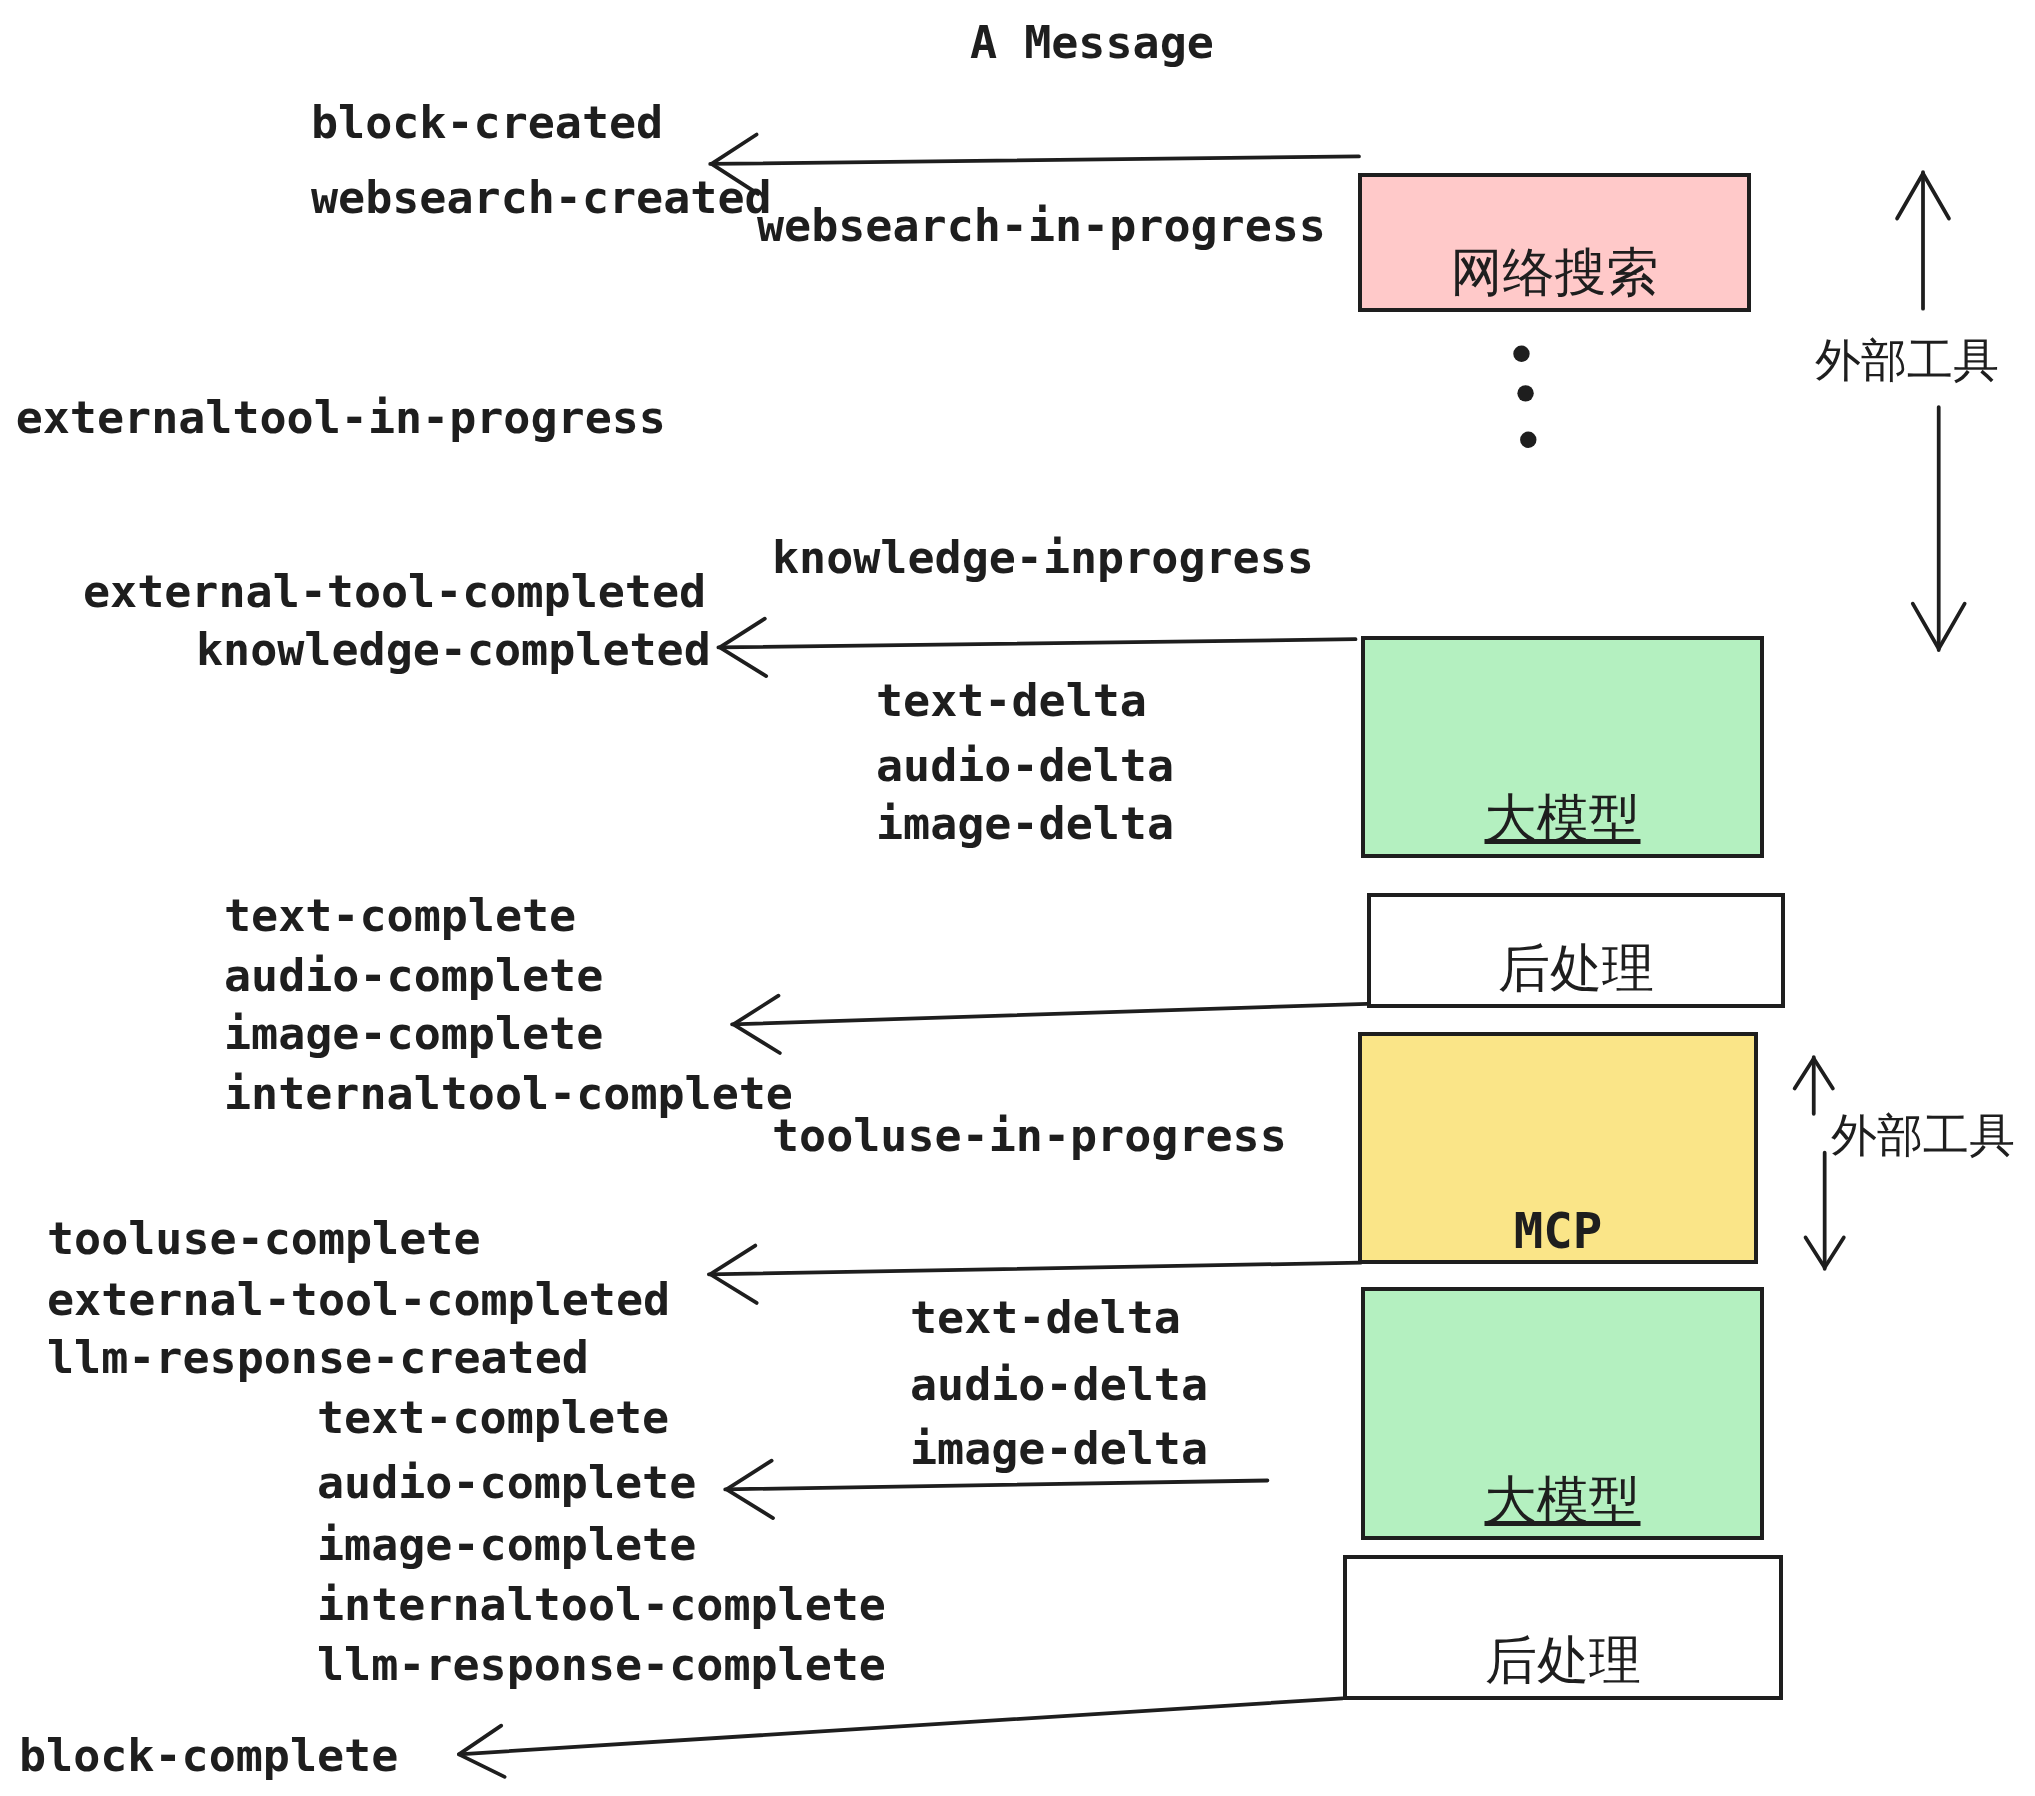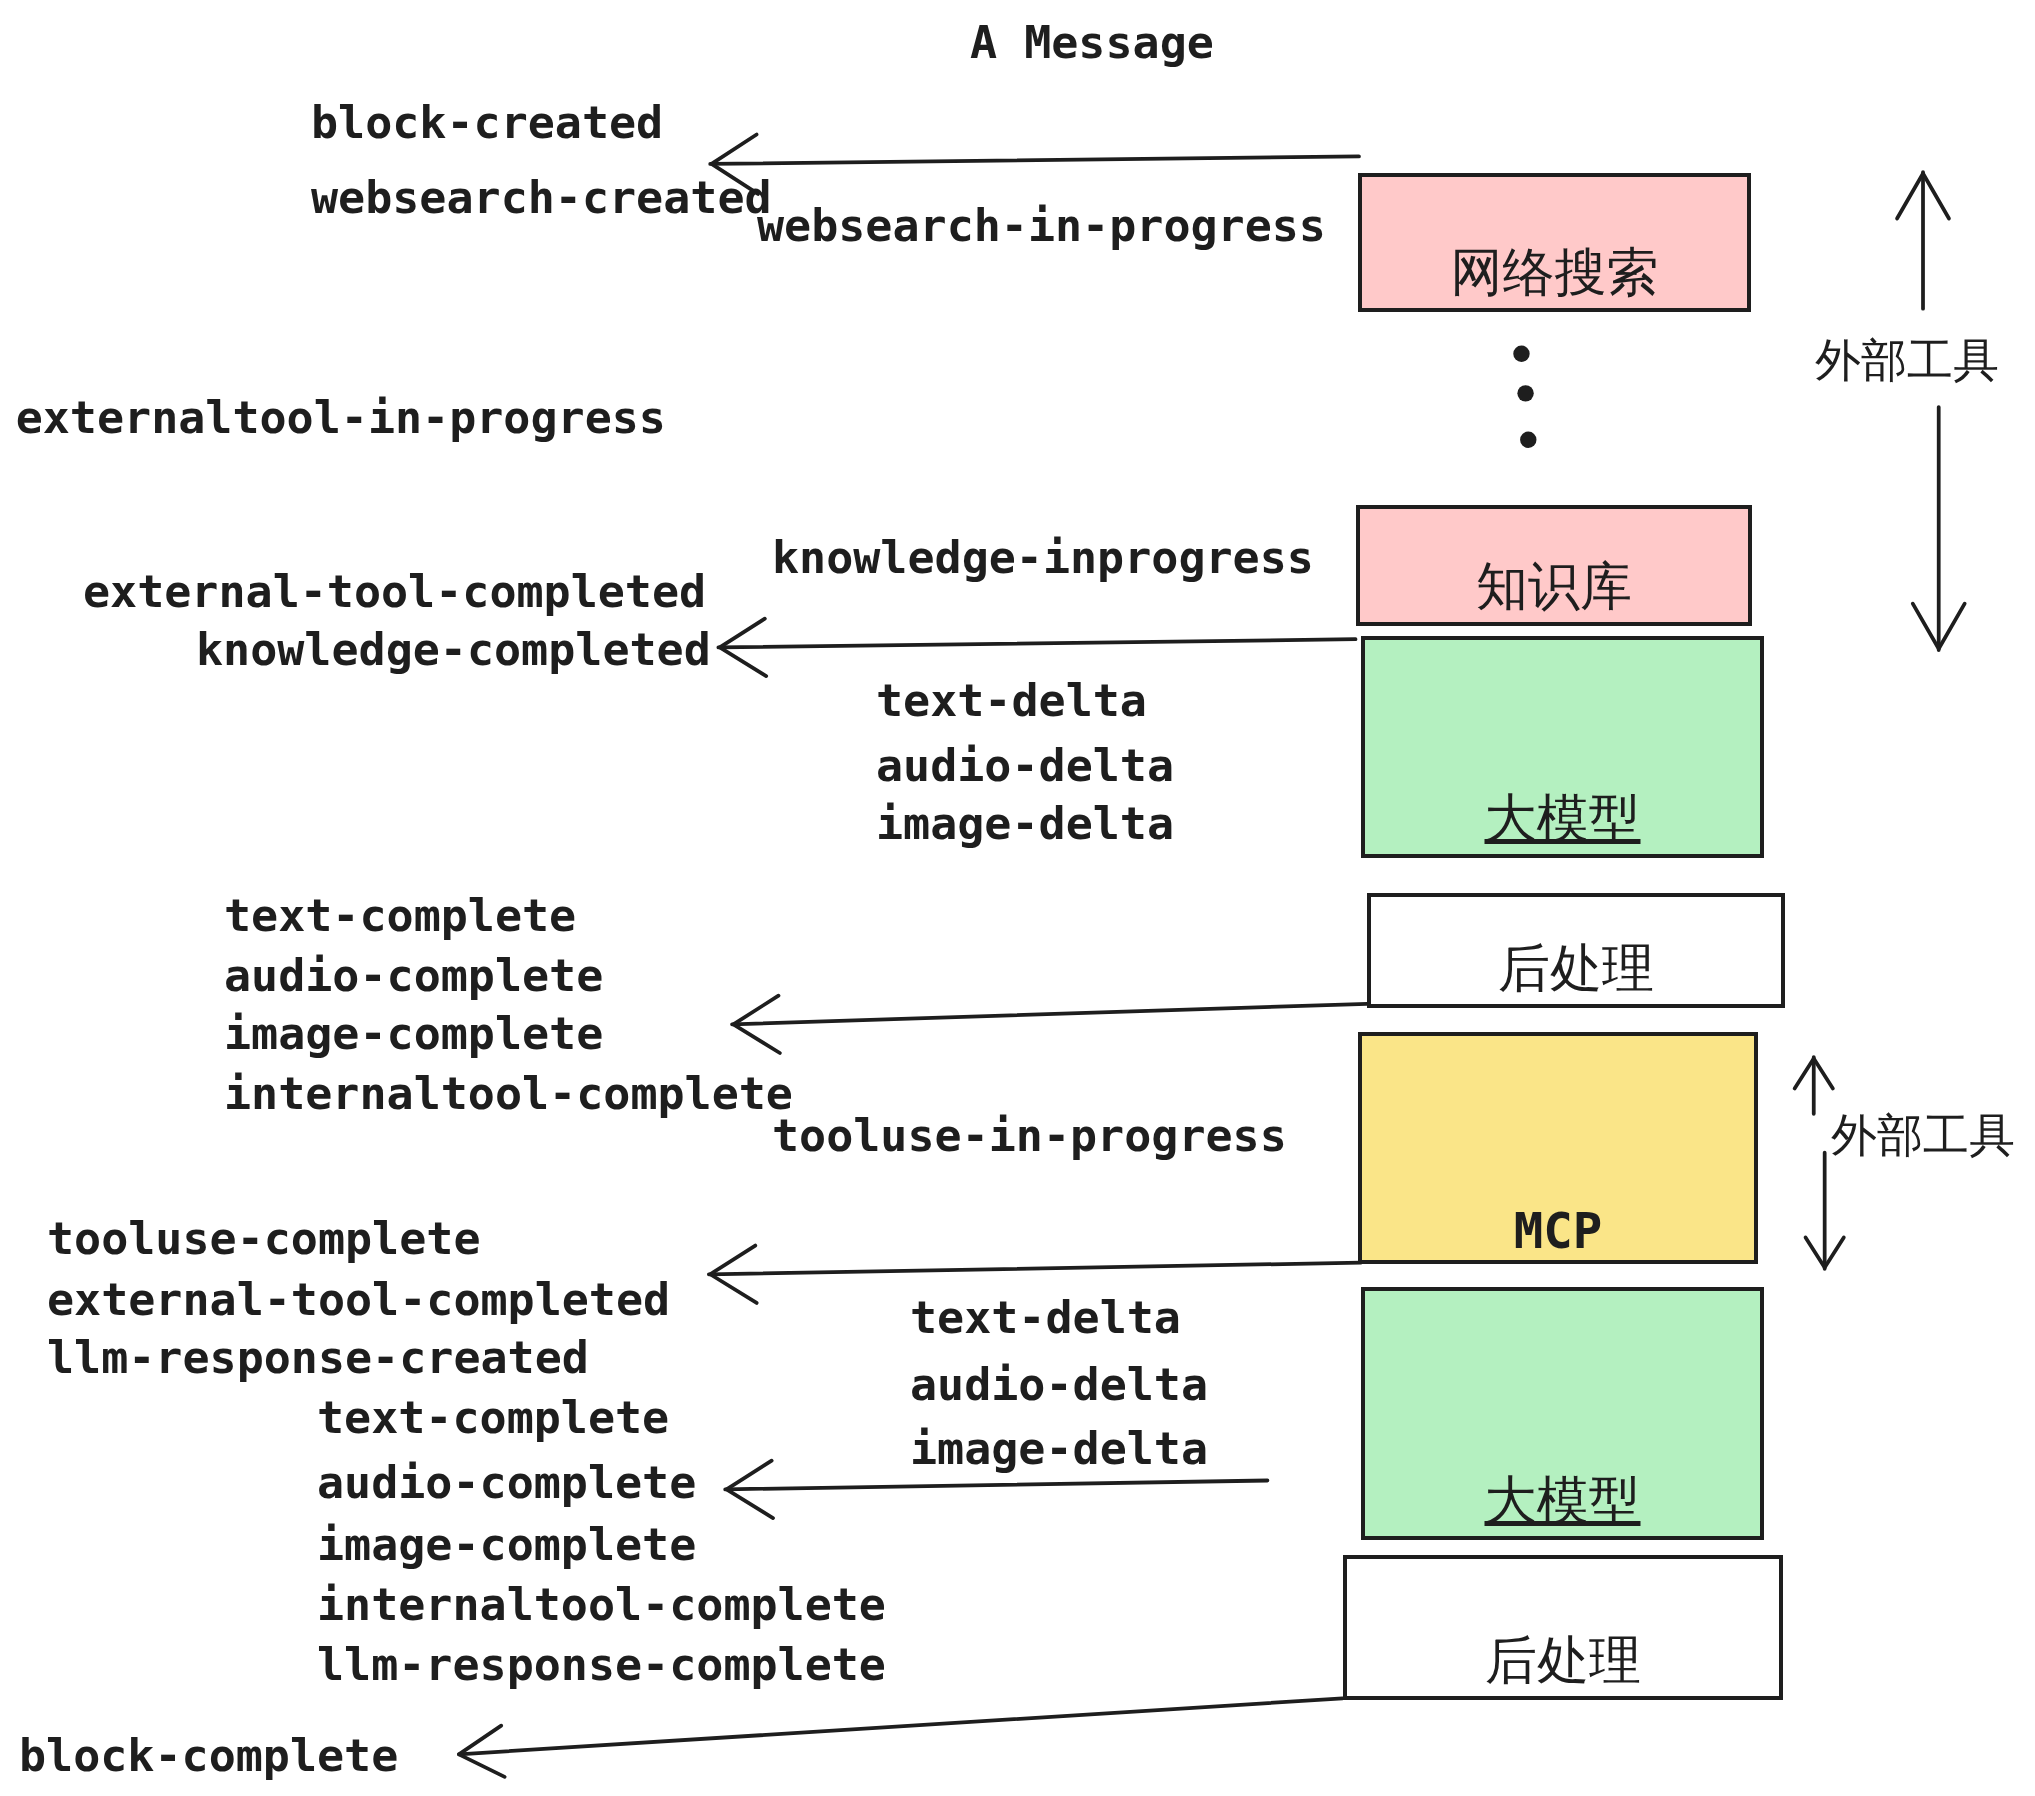--- a/index.html
+++ b/index.html
@@ -119,23 +119,20 @@
   <div class="ev" style="left:317px;top:1482px">audio-complete</div>
   <div class="ev" style="left:317px;top:1544px">image-complete</div>
   <div class="ev" style="left:317px;top:1604px">internaltool-complete</div>
   <div class="ev" style="left:317px;top:1664px">llm-response-complete</div>
 
   <div class="ev" style="left:19px;top:1755px">block-complete</div>
 
   <div class="box pink" style="left:1358px;top:173px;width:393px;height:139px">
     <span class="bl">网络搜索</span>
   </div>
-  <div class="box pink" style="left:1356px;top:505px;width:396px;height:121px">
-    <span class="bl">知识库</span>
-  </div>
   <div class="box green" style="left:1361px;top:636px;width:403px;height:222px">
     <span class="bl">大模型</span>
   </div>
   <div class="box" style="left:1367px;top:893px;width:418px;height:115px">
     <span class="bl">后处理</span>
   </div>
   <div class="box yellow" style="left:1358px;top:1032px;width:400px;height:232px">
     <span class="blm">MCP</span>
   </div>
   <div class="box green" style="left:1361px;top:1287px;width:403px;height:253px">

